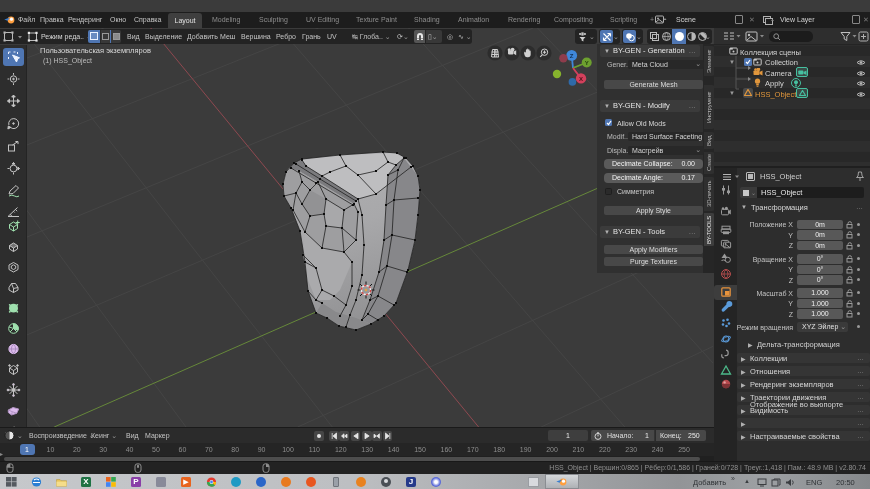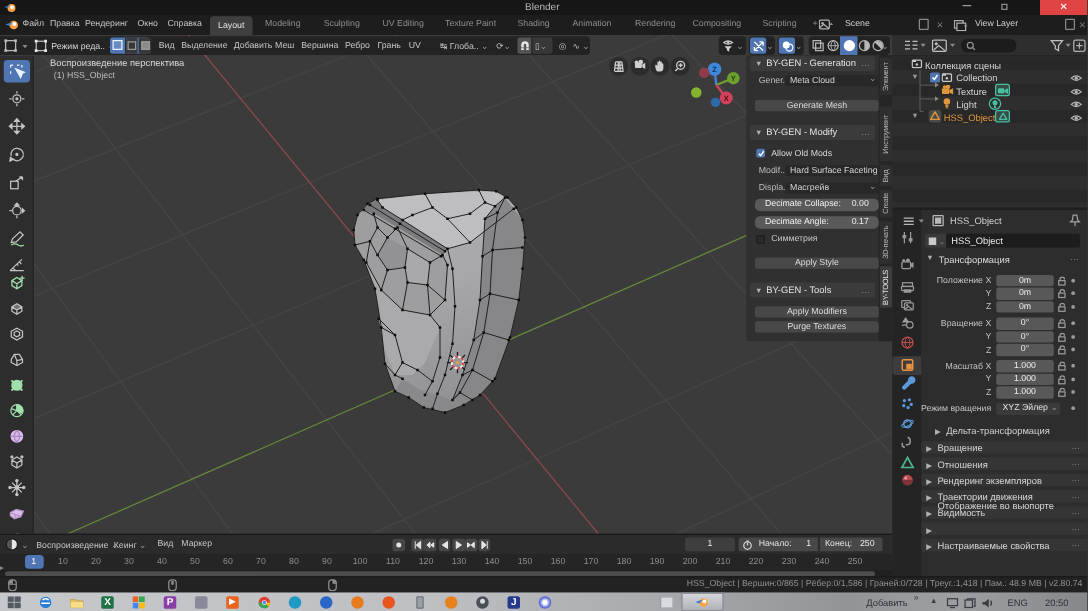--- a/index.html
+++ b/index.html
@@ -1,31 +1,20 @@
 <!DOCTYPE html>
 <html><head><meta charset="utf-8"><style>
 *{margin:0;padding:0;box-sizing:border-box;font-family:"Liberation Sans",sans-serif;}
 html,body{width:870px;height:489px;overflow:hidden;background:#3b3b3b;}
 #app{position:relative;width:870px;height:489px;}
 .abs{position:absolute;}
 .tx{color:#c5c5c5;font-size:7px;white-space:nowrap;}
 </style></head><body>
 <div id="app">
 
-<div class="abs" style="left:0;top:0;width:870px;height:12px;background:#161616;">
- <svg class="abs" style="left:3px;top:1px" width="11" height="10" viewBox="0 0 11 10">
-        <circle cx="6.2" cy="5.4" r="3.2" fill="#ff9f3f"></circle>
-        <circle cx="6.6" cy="4.8" r="1.5" fill="#fff"></circle>
-        <path d="M0.5 4.5 L5 3 L3 5.5 Z" fill="#2a6fbf"></path>
-      </svg>
- <div class="abs tx" style="left:420px;top:1px;font-size:8px;color:#b9b9b9;">Blender</div>
- <div class="abs" style="left:770px;top:4px;width:7px;height:1px;background:#9a9a9a;"></div>
- <div class="abs" style="left:801px;top:3px;width:5px;height:5px;border:1px solid #8d8d8d;"></div>
- <div class="abs" style="left:832px;top:0;width:38px;height:12px;background:#e04343;color:#fff;font-size:8px;text-align:center;line-height:11px;">✕</div>
-</div>
 
 <div class="abs" style="left:0;top:12px;width:870px;height:16px;background:#1d1d1d;">
  <svg class="abs" style="left:4px;top:3px" width="12" height="10" viewBox="0 0 12 10">
         <circle cx="7" cy="5" r="3.4" fill="#ff9f3f"></circle>
         <circle cx="7.5" cy="4.2" r="1.6" fill="#fff"></circle>
         <path d="M0.3 4.6 L6 2.6 L3.6 5.8 Z" fill="#3a7fd0"></path>
       </svg>
  <div class="abs tx" style="left:18px;top:4px;">Файл</div>
  <div class="abs tx" style="left:40px;top:4px;">Правка</div>
  <div class="abs tx" style="left:68px;top:4px;">Рендеринг</div>
@@ -315,21 +304,21 @@
 <svg class="abs" style="left:686px;top:31px" width="11" height="11" viewBox="0 0 11 11">
       <circle cx="5.5" cy="5.5" r="4" fill="none" stroke="#b8b8b8"></circle>
       <path d="M5.5 1.5 A4 4 0 0 1 5.5 9.5 Z" fill="#b8b8b8"></path>
     </svg>
 <svg class="abs" style="left:697px;top:31px" width="11" height="11" viewBox="0 0 11 11">
       <circle cx="5.5" cy="5.5" r="4" fill="none" stroke="#b8b8b8"></circle>
       <path d="M2.7 2.7 A4 4 0 0 1 8.3 8.3" fill="#b8b8b8"></path>
     </svg>
 <div class="abs tx" style="left:705px;top:33px;color:#999;">⌄</div>
 
-<div class="abs" style="left:40px;top:45.5px;color:#d8d8d8;font-size:7.5px;">Воспроизведение перспектива</div>
+<div class="abs" style="left:40px;top:45.5px;color:#d8d8d8;font-size:7.5px;">Пользовательская экземпляров</div>
 <div class="abs" style="left:43px;top:56.5px;color:#bdbdbd;font-size:7px;">(1) HSS_Object</div>
 
 <div class="abs" style="left:0;top:45px;width:27px;height:382px;background:#2d2d2d;border-right:1px solid #242424;"></div>
 <div class="abs" style="left:3px;top:48px;width:21px;height:18px;background:#4f76b3;border-radius:3px;"></div>
 <svg class="abs" style="left:0;top:45px" width="27" height="382" viewBox="0 45 27 382">
       <g transform="translate(13.5,57)">
         <g stroke="#eef4ff" fill="none">
           <path d="M-5 -5 h3 M0 -5 h3 M-5 -5 v3 M-5 0 v3 M4 -5 v2" stroke-dasharray="2 1.4"></path>
           <path d="M-1 -2 L3 5 L4.4 1.6 L6 0.8 Z" fill="#eef4ff"></path>
         </g>
@@ -558,36 +547,36 @@
 <svg class="abs" style="left:733px;top:56px" width="22" height="40" viewBox="0 0 22 40">
       <path d="M3 0 V33 M3 12 h14 M3 23 h14 M3 33 h3" stroke="#555" fill="none"></path>
       <path d="M15 10 l3 2 l-3 2 Z M15 21 l3 2 l-3 2 Z" fill="#888"></path>
     </svg>
 <svg class="abs" style="left:752.5px;top:67.5px" width="10" height="9" viewBox="0 0 10 9">
       <rect x="0.5" y="2.5" width="6" height="4.6" rx="0.8" fill="#e0963c"></rect>
       <path d="M6.5 4 L9.5 2.5 V7.5 L6.5 6 Z" fill="#e0963c"></path>
       <circle cx="2.6" cy="1.6" r="1.4" fill="#e0963c"></circle>
       <circle cx="5.4" cy="1.4" r="1.8" fill="#e0963c"></circle>
     </svg>
-<div class="abs" style="left:765px;top:68.5px;font-size:7.5px;color:#d4d4d4;">Texture</div>
+<div class="abs" style="left:765px;top:68.5px;font-size:7.5px;color:#d4d4d4;">Camera</div>
 <div class="abs" style="left:796px;top:66.5px;width:12px;height:10px;background:#3a4a46;border:1px solid #46c0a0;border-radius:2px;"></div>
 <svg class="abs" style="left:798px;top:68.5px" width="9" height="7" viewBox="0 0 9 7">
       <rect x="0.3" y="1.5" width="5" height="4" rx="0.7" fill="#46c0a0"></rect>
       <path d="M5.5 3 L8.5 1.5 V6 L5.5 4.5 Z" fill="#46c0a0"></path>
     </svg>
 <svg class="abs" style="left:856px;top:68.5px" width="10" height="9" viewBox="0 0 10 9">
       <path d="M1 4.5 Q5 1 9 4.5 Q5 8 1 4.5 Z" fill="none" stroke="#b5b5b5"></path>
       <circle cx="5" cy="4.5" r="1.3" fill="#b5b5b5"></circle>
     </svg>
 <svg class="abs" style="left:753px;top:78px" width="9" height="9" viewBox="0 0 9 9">
       <circle cx="4.5" cy="3.2" r="2.6" fill="#e0963c"></circle>
       <rect x="3.2" y="6" width="2.6" height="1.4" fill="#e0963c"></rect>
       <rect x="3.6" y="7.8" width="1.8" height="1" fill="#e0963c"></rect>
     </svg>
-<div class="abs" style="left:765px;top:79px;font-size:7.5px;color:#d4d4d4;">Light</div>
+<div class="abs" style="left:765px;top:79px;font-size:7.5px;color:#d4d4d4;">Apply</div>
 <div class="abs" style="left:790.5px;top:77.5px;width:10px;height:10px;border:1px solid #46c0a0;border-radius:50%;"></div>
 <svg class="abs" style="left:793px;top:79.5px" width="6" height="7" viewBox="0 0 6 7">
       <circle cx="3" cy="2.2" r="2" fill="#46c0a0"></circle>
       <rect x="2.2" y="4.4" width="1.6" height="2" fill="#46c0a0"></rect>
     </svg>
 <svg class="abs" style="left:856px;top:79px" width="10" height="9" viewBox="0 0 10 9">
       <path d="M1 4.5 Q5 1 9 4.5 Q5 8 1 4.5 Z" fill="none" stroke="#b5b5b5"></path>
       <circle cx="5" cy="4.5" r="1.3" fill="#b5b5b5"></circle>
     </svg>
 <div class="abs" style="left:729px;top:90px;color:#999;font-size:6px;">▼</div>
@@ -751,21 +740,21 @@
       <path d="M2 3.5 V2.5 a1.8 1.8 0 0 1 3.6 0" fill="none" stroke="#9a9a9a"></path>
     </svg>
 <div class="abs" style="left:857px;top:312px;width:3px;height:3px;background:#9a9a9a;border-radius:50%;"></div>
 <div class="abs" style="left:713px;top:323.5px;width:80px;text-align:right;font-size:7px;color:#c3c3c3;">Режим вращения</div>
 <div class="abs" style="left:797px;top:322px;width:51px;height:9.5px;background:#3a3a3a;border-radius:2px;color:#e0e0e0;font-size:7px;line-height:9.5px;padding-left:5px;">XYZ Эйлер <span style="color:#999;">⌄</span></div>
 <div class="abs" style="left:857px;top:325px;width:3px;height:3px;background:#9a9a9a;border-radius:50%;"></div>
 <div class="abs" style="left:748px;top:341px;font-size:6px;color:#b0b0b0;">▶</div>
 <div class="abs" style="left:757px;top:340px;font-size:7.5px;color:#d0d0d0;">Дельта-трансформация</div>
 <div class="abs" style="left:737px;top:352.5px;width:133px;height:10px;background:#353535;border-radius:2px;"></div>
 <div class="abs" style="left:741px;top:354.5px;font-size:6px;color:#b0b0b0;">▶</div>
-<div class="abs" style="left:750px;top:354.0px;font-size:7.5px;color:#d6d6d6;">Вращение</div>
+<div class="abs" style="left:750px;top:354.0px;font-size:7.5px;color:#d6d6d6;">Коллекции</div>
 <div class="abs" style="left:857px;top:353.5px;font-size:7px;color:#888;letter-spacing:1px;">…</div>
 <div class="abs" style="left:737px;top:365.5px;width:133px;height:10px;background:#353535;border-radius:2px;"></div>
 <div class="abs" style="left:741px;top:367.5px;font-size:6px;color:#b0b0b0;">▶</div>
 <div class="abs" style="left:750px;top:367.0px;font-size:7.5px;color:#d6d6d6;">Отношения</div>
 <div class="abs" style="left:857px;top:366.5px;font-size:7px;color:#888;letter-spacing:1px;">…</div>
 <div class="abs" style="left:737px;top:378.5px;width:133px;height:10px;background:#353535;border-radius:2px;"></div>
 <div class="abs" style="left:741px;top:380.5px;font-size:6px;color:#b0b0b0;">▶</div>
 <div class="abs" style="left:750px;top:380.0px;font-size:7.5px;color:#d6d6d6;">Рендеринг экземпляров</div>
 <div class="abs" style="left:857px;top:379.5px;font-size:7px;color:#888;letter-spacing:1px;">…</div>
 <div class="abs" style="left:737px;top:391.5px;width:133px;height:10px;background:#353535;border-radius:2px;"></div>

